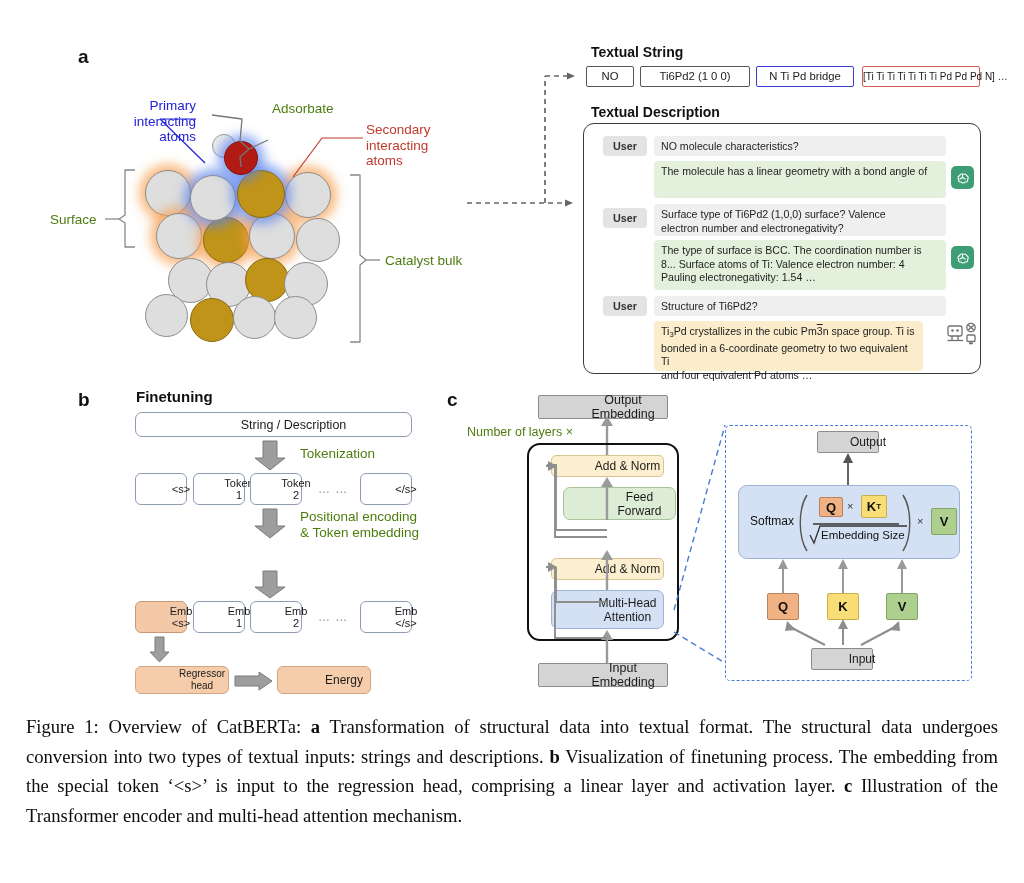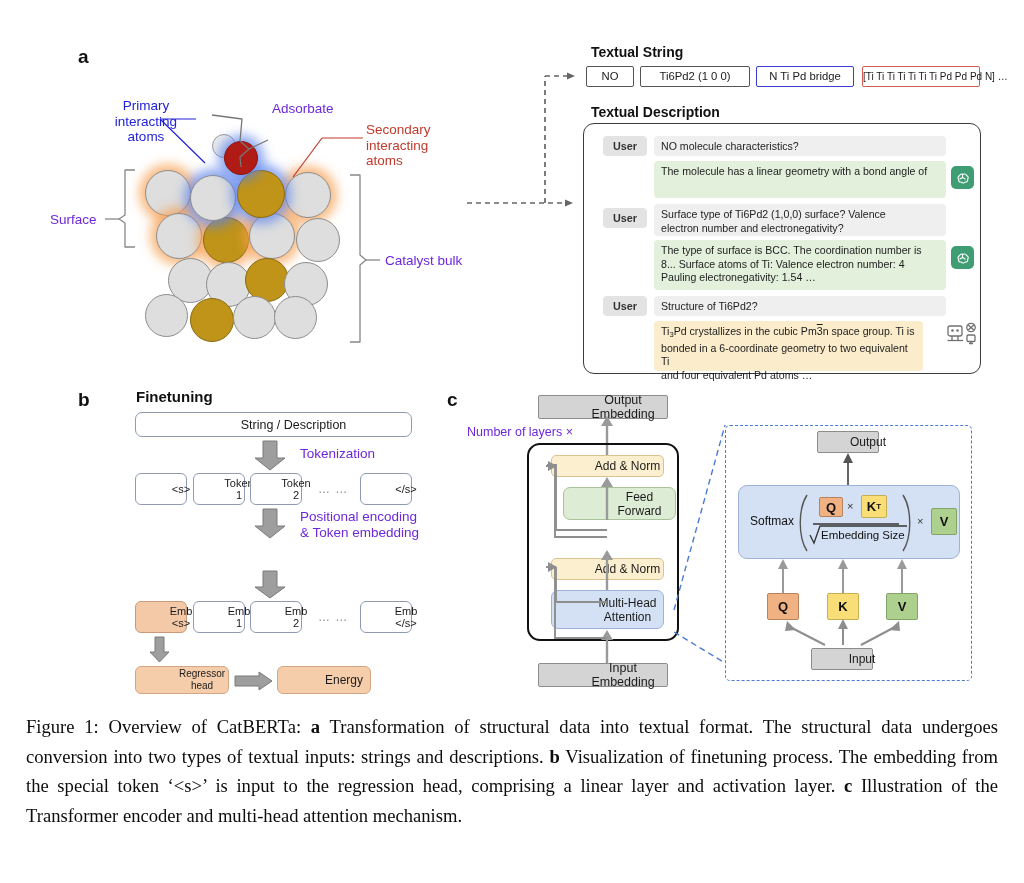--- a/index.html
+++ b/index.html
@@ -17,21 +17,21 @@
 
   
   .atom{position:absolute;border-radius:50%;box-sizing:border-box;}
   .atom.grey{background:#dedede;border:1.6px solid #8d8d8d;}
   .atom.gold{background:#bf9418;border:1.6px solid #8a6a10;}
   .atom.red{background:#b01b16;border:1.6px solid #8c1410;}
   .atom.small{background:#ededed;border:1.4px solid #9a9a9a;}
   .halo-orange{box-shadow:0 0 11px 6px rgba(247,160,80,.72);}
   .halo-blue{box-shadow:0 0 11px 6px rgba(90,130,235,.70);}
 
-  .lbl{font-size:13.5px;line-height:15.5px;color:#6d28d9;}
+  .lbl{font-size:13.5px;line-height:15.5px;color:#4d7c0f;}
   .lbl.blue{color:#2222d8;}
   .lbl.red{color:#c0392b;}
 
   .hdr{font-weight:bold;font-size:14px;color:#111;}
 
   
   .strbox{
     position:absolute;box-sizing:border-box;height:21px;line-height:19px;
     border:1.4px solid #555;border-radius:2px;background:#fff;
     font-size:11.3px;color:#1b1b1b;text-align:center;white-space:nowrap;
@@ -140,21 +140,21 @@
     <path d="M 350 175 L 360 175 L 360 255 L 366 260 L 360 265 L 360 342 L 350 342" fill="none" stroke="#888" stroke-width="1.3" stroke-linejoin="round"></path>
     <line x1="366" y1="260" x2="380" y2="260" stroke="#888" stroke-width="1.3"></line>
 
     <line x1="467" y1="203" x2="565" y2="203" stroke="#666" stroke-width="1.7" stroke-dasharray="5 4"></line>
     <polygon points="565,199.5 573,203 565,206.5" fill="#666"></polygon>
     <line x1="545" y1="203" x2="545" y2="76" stroke="#666" stroke-width="1.7" stroke-dasharray="5 4"></line>
     <line x1="545" y1="76" x2="567" y2="76" stroke="#666" stroke-width="1.7" stroke-dasharray="5 4"></line>
     <polygon points="567,72.5 575,76 567,79.5" fill="#666"></polygon>
   </svg>
 
-  <div class="abs lbl blue" style="left:96px;top:98px;width:100px;text-align:center;">
+  <div class="abs lbl blue" style="left:96px;top:98px;width:100px;text-align:right;">
     <div>Primary</div>
     <div>interacting</div>
     <div>atoms</div>
   </div>
 
   <div class="abs lbl red" style="left:366px;top:122px;width:110px;text-align:left;">
     <div>Secondary</div>
     <div>interacting</div>
     <div>atoms</div>
   </div>

